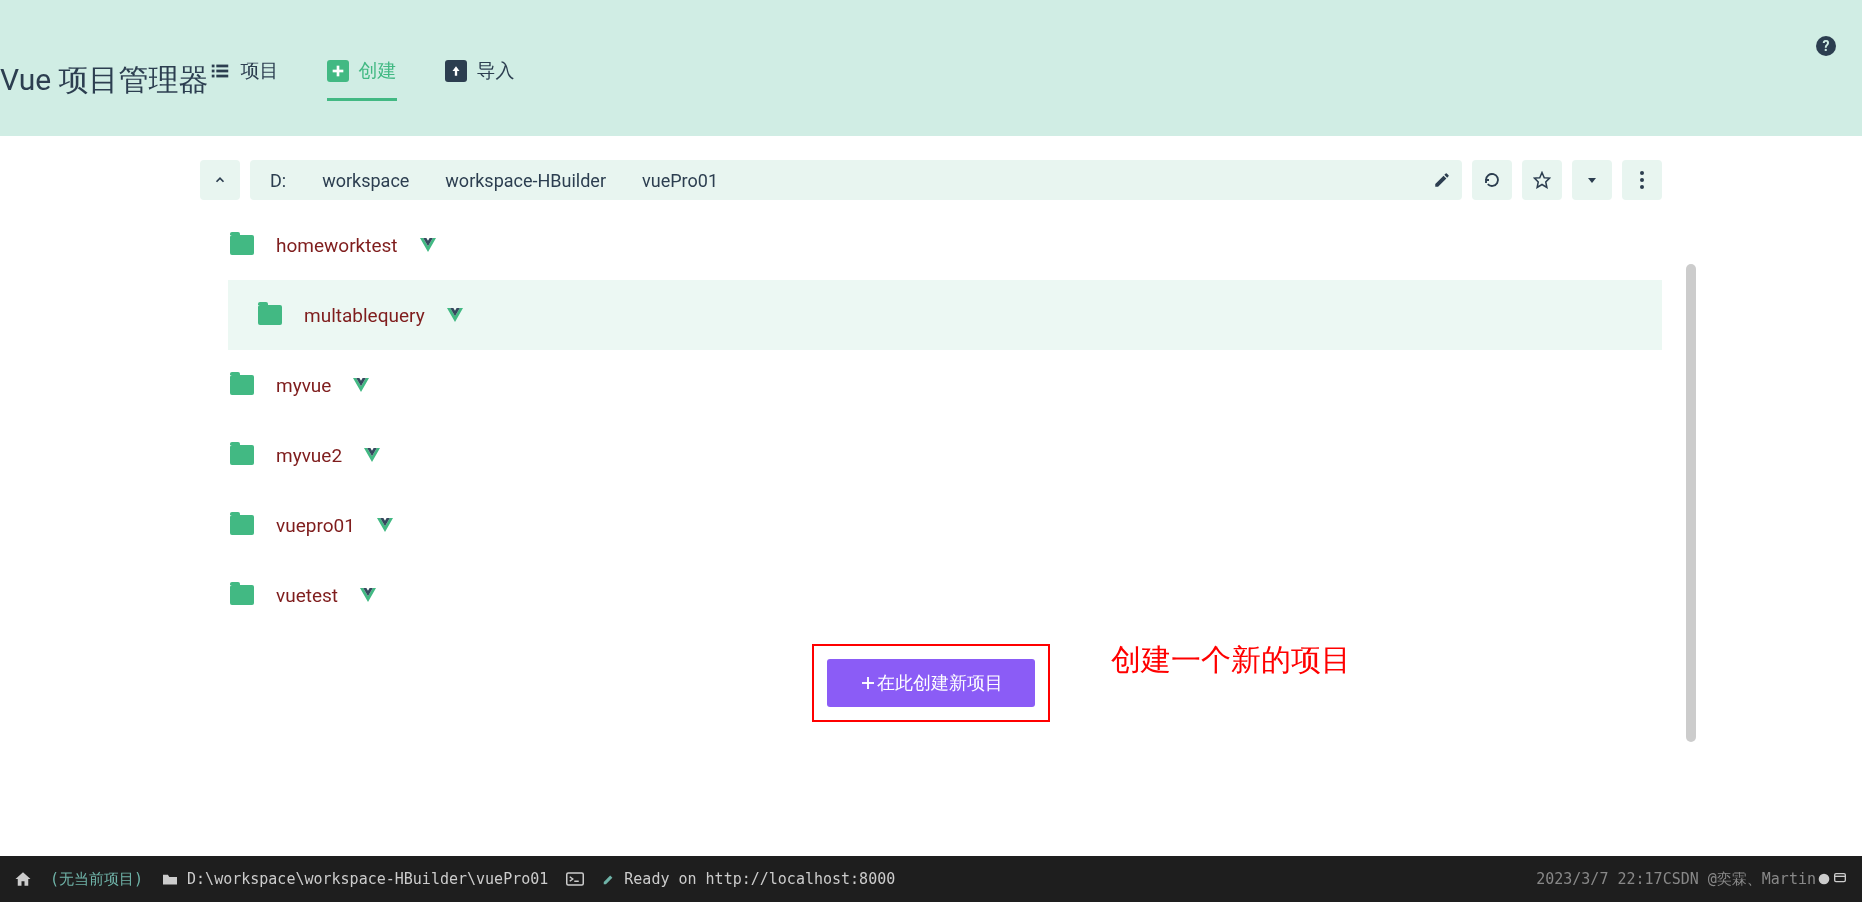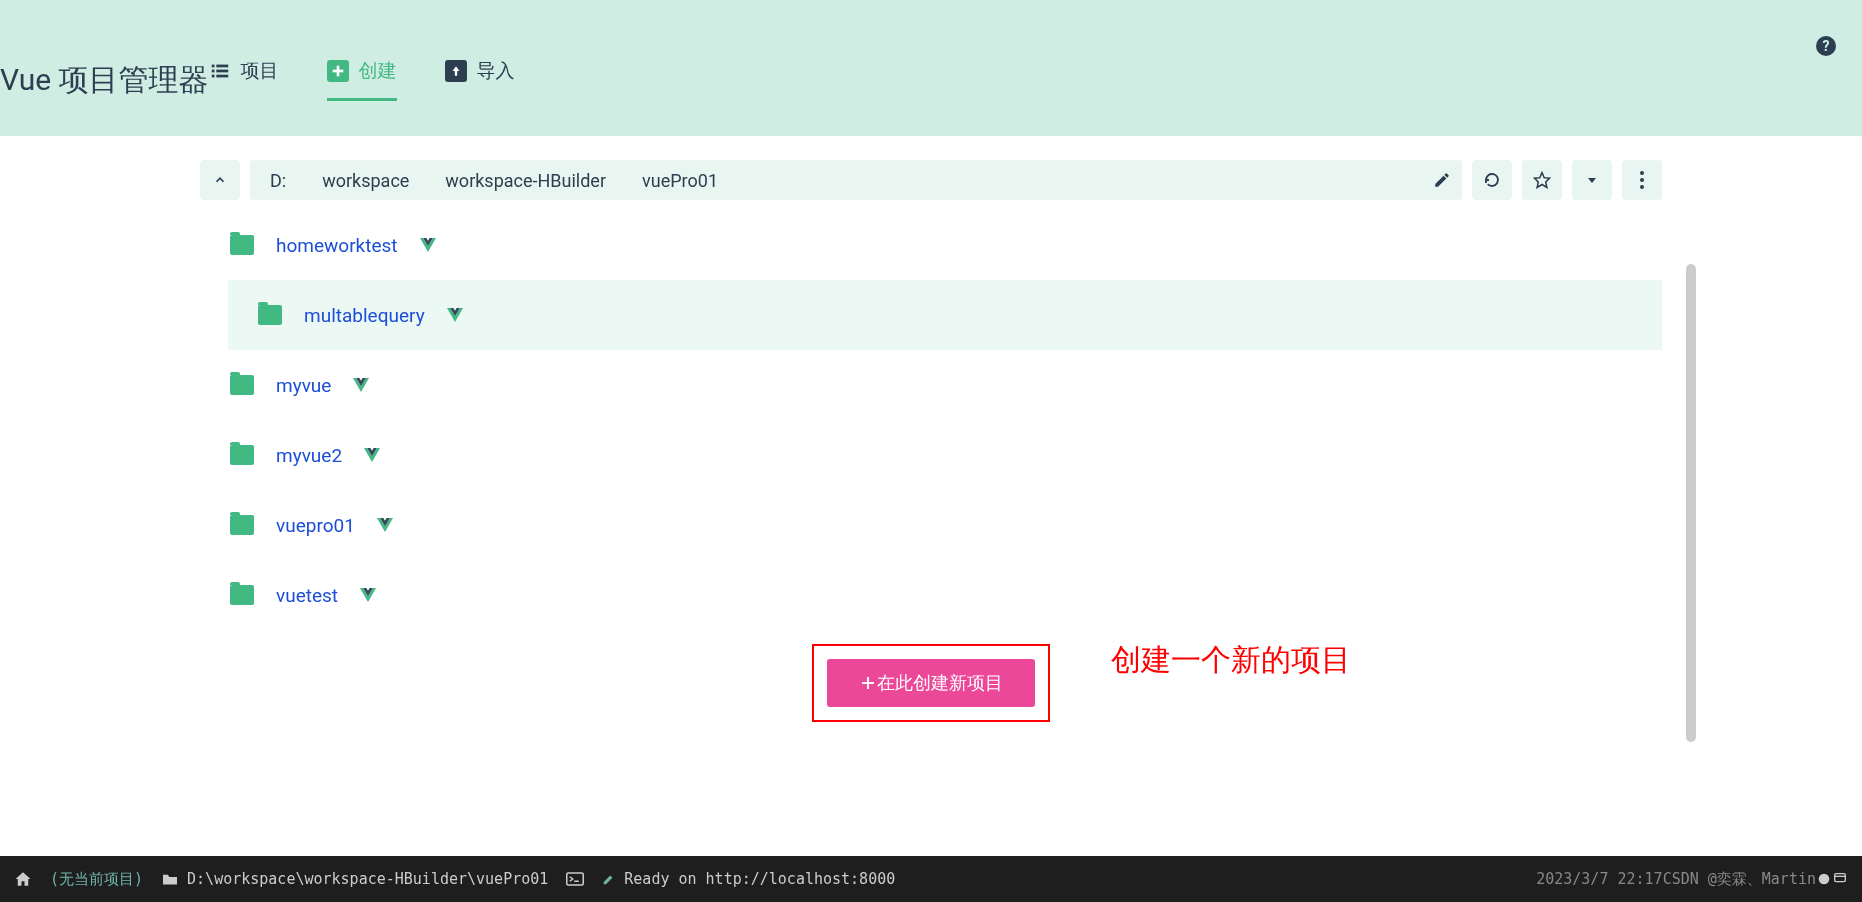--- a/index.html
+++ b/index.html
@@ -17,31 +17,31 @@
 .content { padding: 0 200px; }
 .toolbar { display: flex; align-items: center; gap: 10px; margin-top: 24px; }
 .tb-btn { width: 40px; height: 40px; background: #e8f5f0; border: none; border-radius: 4px; display: flex; align-items: center; justify-content: center; cursor: pointer; color: #2c3e50; }
 .breadcrumb-bar { flex: 1; height: 40px; background: #e8f5f0; border-radius: 4px; display: flex; align-items: center; padding: 0 12px; gap: 20px; font-size: 18px; color: #2c3e50; }
 .bc-seg { padding: 4px 8px; }
 .tb-right { display: flex; gap: 10px; }
 .edit-btn { position: absolute; right: 0; top: 0; height: 40px; width: 40px; display:flex; align-items:center; justify-content:center; color:#2c3e50; cursor:pointer; }
 .bc-wrap { position: relative; flex:1; }
 
 .file-list { margin-top: 10px; position: relative; }
-.file-row { height: 70px; display: flex; align-items: center; padding-left: 30px; gap: 22px; font-size: 19px; color: #1d4ed8; cursor: pointer; }
+.file-row { height: 70px; display: flex; align-items: center; padding-left: 30px; gap: 22px; font-size: 19px; color: #7f1d1d; cursor: pointer; }
 .file-row.selected { background: #ecf8f3; margin-left: 28px; }
 .folder-ic { width: 24px; height: 20px; background: #42b983; border-radius: 2px; position: relative; }
 .folder-ic::before { content:''; position:absolute; top:-3px; left:0; width:10px; height:3px; background:#42b983; border-radius:2px 2px 0 0; }
 .vue-ic { width:16px; height:14px; display:inline-block; }
 
 .scrollbar-fake { position:absolute; right:-34px; top:54px; width:10px; height:478px; background:#ccc; border-radius:5px; }
 
 .create-area { display:flex; justify-content:center; margin-top:14px; position:relative; }
 .red-box { border:2px solid #ff0000; padding:13px; display:inline-block; }
-.create-btn { background:#ec4899; color:#fff; border:none; height:48px; padding:8px 32px; font-size:18px; border-radius:3px; cursor:pointer; display:flex; align-items:center; }
+.create-btn { background:#8b5cf6; color:#fff; border:none; height:48px; padding:8px 32px; font-size:18px; border-radius:3px; cursor:pointer; display:flex; align-items:center; }
 .red-label { position:absolute; color:#ff0000; font-size:30px; left: calc(50% + 180px); top: -4px; }
 
 .statusbar { position:absolute; bottom:0; left:0; right:0; height:46px; background:#1e1e1e; color:#ccc; display:flex; align-items:center; padding:0 14px; font-size:15px; gap:18px; font-family: Consolas, monospace; }
 .sb-item { display:flex; align-items:center; gap:8px; }
 .sb-teal { color:#6fb3a8; }
 .sb-right { margin-left:auto; display:flex; align-items:center; gap:0; }
 .sb-gray { color:#888; }
 
 svg { display:block; }
 </style>

